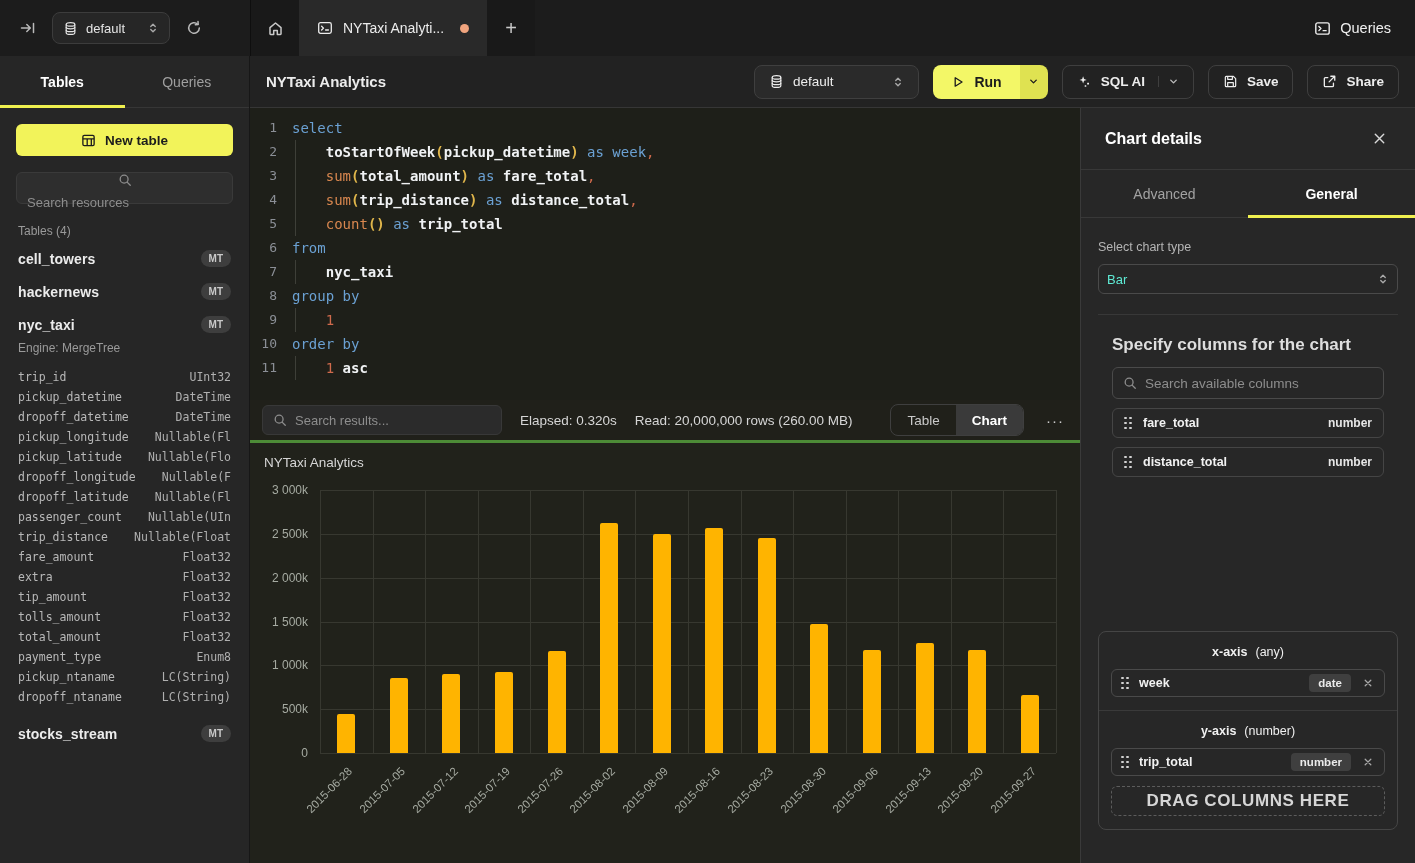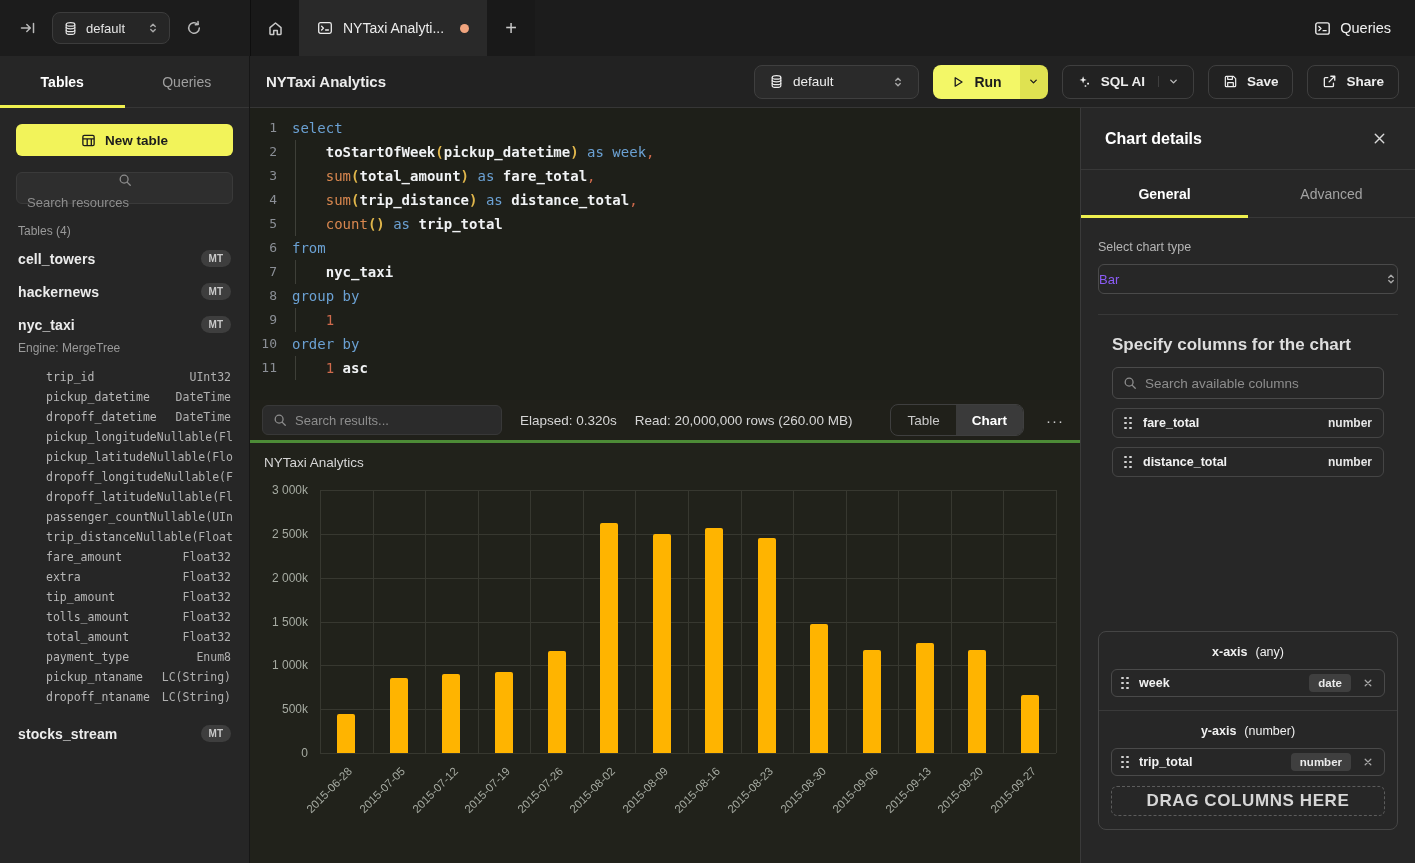--- a/index.html
+++ b/index.html
@@ -41,21 +41,21 @@
   .sb-search { margin-top:16px; height:32px; background:#2e2e2e; border:1px solid #3a3a3a;
     border-radius:6px; display:flex; align-items:center; gap:8px; padding:0 10px; color:#8d8d8d;flex-direction:column; }
   .sb-search input { background:transparent; border:none; color:#cfcfcf; font-size:13px; width:100%; }
   .sb-search input::placeholder { color:#8d8d8d; }
   .sb-section { margin:20px 2px 4px; font-size:12px; color:#9a9a9a; }
   .tbl-row { display:flex; align-items:center; justify-content:space-between; padding:8px 2px; cursor:pointer; }
   .tbl-name { font-size:14px; color:#ececec; font-weight:bold; letter-spacing:.1px; }
   .mt-badge { background:#3e3e3e; color:#c9c9c9; font-size:10px; font-weight:bold;
     padding:3px 8px; border-radius:10px; }
   .engine-line { font-size:12px; color:#9a9a9a; padding:0 2px 8px; }
-  .cols { padding:4px 0 10px;margin-left:28px; }
+  .cols { padding:4px 0 10px; }
   .col-row { display:flex; justify-content:space-between; font-family:"DejaVu Sans Mono", monospace;
     font-size:11.5px; line-height:20px; color:#b8b8b8; padding:0 2px; white-space:pre; }
   .col-row .ctype { color:#b0b0b0; }
 
   
   .toolbar { position:absolute; left:250px; top:56px; width:1165px; height:52px; background:#222222;
     border-bottom:1px solid #363636; display:flex; align-items:center; padding:0 16px; gap:14px; }
   .qtitle { font-size:15px; font-weight:bold; color:#ececec; margin-right:auto; }
   .tb-btn { display:flex; align-items:center; gap:9px; height:34px; padding:0 14px;
     border:1px solid #3f3f3f; border-radius:8px; background:#222222; color:#ededed; font-size:13.5px; font-weight:bold; }
@@ -117,22 +117,22 @@
   .panel-header h2 { font-size:16px; font-weight:bold; color:#ffffff; }
   .close-btn { color:#d9d9d9; padding:4px; }
   .panel-tabs { height:48px; display:flex; border-bottom:1px solid #383838; }
   .p-tab { flex:1; display:flex; align-items:center; justify-content:center; font-size:14px;
     color:#a2a2a2; position:relative; }
   .p-tab.active { color:#ffffff; font-weight:bold; }
   .p-tab.active::after { content:""; position:absolute; left:0; right:0; bottom:-1px; height:3px; background:#eff04f; }
   .panel-body { padding:22px 17px; }
   .field-label { font-size:12.5px; color:#b5b5b5; margin-bottom:10px; }
   .select-box { height:30px; border:1px solid #4a4a4a; border-radius:6px; background:#272727;
-    display:flex; align-items:center; justify-content:space-between; padding:0 0;
-    font-size:13px; color:#8b5cf6; width:100%; }
+    display:flex; align-items:center; justify-content:space-between; padding:0 8px;
+    font-size:13px; color:#5eead4; width:100%; }
   .p-divider { border:none; border-top:1px solid #383838; margin:20px 0; }
   .spec-group { padding:0 14px; }
   .spec-label { font-size:17px; font-weight:bold; color:#dedede; }
   .col-search { margin-top:12px; height:32px; border:1px solid #4a4a4a; border-radius:6px;
     display:flex; align-items:center; gap:8px; padding:0 10px; color:#8d8d8d; background:#272727; }
   .col-search input { background:transparent; border:none; color:#cfcfcf; font-size:13.5px; width:100%; }
   .col-search input::placeholder { color:#8d8d8d; }
   .avail-item { height:30px; border:1px solid #454545; border-radius:6px; margin-top:9px;
     display:flex; align-items:center; gap:11px; padding:0 11px; cursor:grab; }
   .avail-item .cname { font-size:12.5px; font-weight:bold; color:#f2f2f2; }
@@ -495,22 +495,22 @@
     <h2>Chart details</h2>
     <button class="close-btn">
       <span>
         <svg width="15" height="15" viewBox="0 0 16 16" fill="none" stroke="currentColor" stroke-width="1.5" stroke-linecap="round">
             <path d="M3.5 3.5l9 9M12.5 3.5l-9 9"></path>
           </svg>
       </span>
     </button>
   </div>
   <div class="panel-tabs">
+    <div class="p-tab">Advanced</div>
     <div class="p-tab active">General</div>
-    <div class="p-tab">Advanced</div>
   </div>
   <div class="panel-body">
     <div class="field-label">Select chart type</div>
     <button class="select-box">
       <span>Bar</span>
       <span>
         <svg width="12" height="12" viewBox="0 0 16 16" fill="none" stroke="#a9a9a9" stroke-width="1.8" stroke-linecap="round" stroke-linejoin="round">
             <path d="M5 6l3-3 3 3M5 10l3 3 3-3"></path>
           </svg>
       </span>

